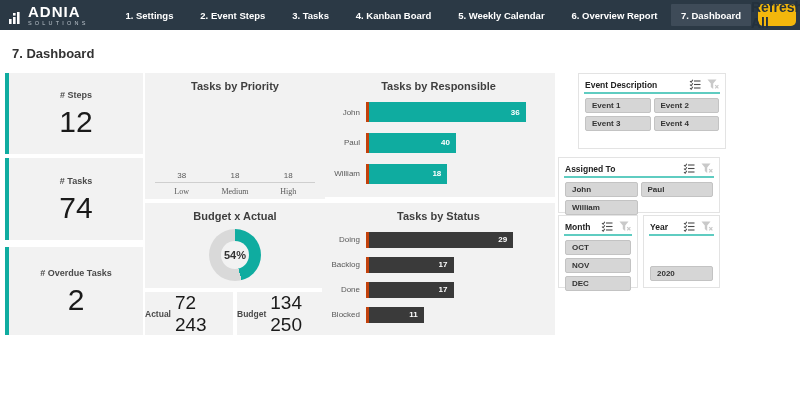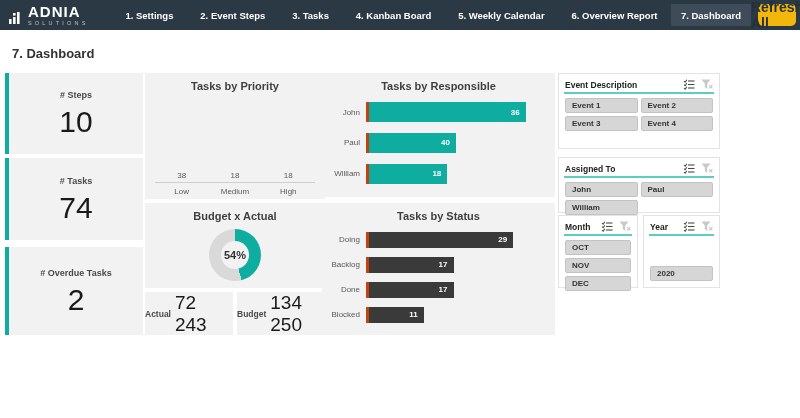--- a/index.html
+++ b/index.html
@@ -44,21 +44,21 @@
   .p-status   { left:322px; top:203px; width:233px; height:132px; }
 
   
   .vchart { position:absolute; left:10px; right:10px; top:26px; bottom:16px;
     display:flex; justify-content:space-around; align-items:flex-end;
     border-bottom:1px solid #cfcfcf; }
   .vcol { display:flex; flex-direction:column; align-items:center; justify-content:flex-end; width:34px; }
   .vval { font-size:8px; color:#595959; margin-bottom:2px; }
   .vbar { width:34px; }
   .vcats { position:absolute; left:10px; right:10px; bottom:3px; display:flex; justify-content:space-around; }
-  .vcat { width:50px; text-align:center; font-size:8px; color:#595959; }
+  .vcat { width:50px; text-align:center; font-size:8px; color:#595959;font-family:Liberation Serif, serif; }
 
   
   .hchart { position:absolute; left:8px; right:12px; top:24px; bottom:8px;
     display:flex; flex-direction:column; justify-content:space-around; }
   .hrow { display:flex; align-items:center; }
   .hlabel { width:36px; text-align:right; padding-right:6px; font-size:8px; color:#595959; }
   .htrack { flex:1; border-left:3px solid #c2410c; }
   .hbar { display:flex; align-items:center; justify-content:flex-end; padding-right:6px; }
   .hval { font-size:8px; font-weight:bold; color:#fff; }
 
@@ -80,21 +80,21 @@
   .slicer { position:absolute; background:#fff; border:1px solid #e3e3e3; padding:4px 6px 5px 6px; }
   .sl-head { display:flex; align-items:center; justify-content:space-between; height:13px; }
   .sl-title { font-size:8.5px; font-weight:bold; color:#222; }
   .sl-icons { display:flex; gap:6px; align-items:center; }
   .sl-icons svg { display:block; cursor:pointer; }
   .sl-rule { border-bottom:2px solid var(--c-underline,#5fccc1); margin:1px -1px 4px -1px; }
   .sl-grid { display:grid; gap:3px; }
   .sl-btn { height:15px; background:#d6d6d6; border:1px solid #c3c3c3; border-radius:2px;
     font-size:8px; font-weight:600; color:#333; display:flex; align-items:center;
     padding-left:6px; cursor:pointer; font-family:"Liberation Sans", sans-serif; }
-  .sl-event    { left:558px; top:73px;  width:162px; height:76px; }
+  .sl-event    { left:578px; top:73px;  width:148px; height:76px; }
   .sl-assigned { left:558px; top:157px; width:162px; height:56px; }
   .sl-month    { left:558px; top:215px; width:80px;  height:73px; }
   .sl-year     { left:643px; top:215px; width:77px;  height:73px; }
 </style>
 </head>
 <body>
 
 <div class="page">
 
   <div class="topbar">
@@ -119,21 +119,21 @@
         <div class="nav-item">6. Overview Report</div>
       </div>
     <div class="active-tab">7. Dashboard</div>
     <div class="refresh-btn">Refresh All</div>
   </div>
 
   <div class="page-title">7. Dashboard</div>
 
   <div class="panel kpi kpi1">
     <div class="kpi-label"># Steps</div>
-    <div class="kpi-value">10</div>
+    <div class="kpi-value">12</div>
   </div>
   <div class="panel kpi kpi2">
     <div class="kpi-label"># Tasks</div>
     <div class="kpi-value">74</div>
   </div>
   <div class="panel kpi kpi3">
     <div class="kpi-label"># Overdue Tasks</div>
     <div class="kpi-value">2</div>
   </div>
 

